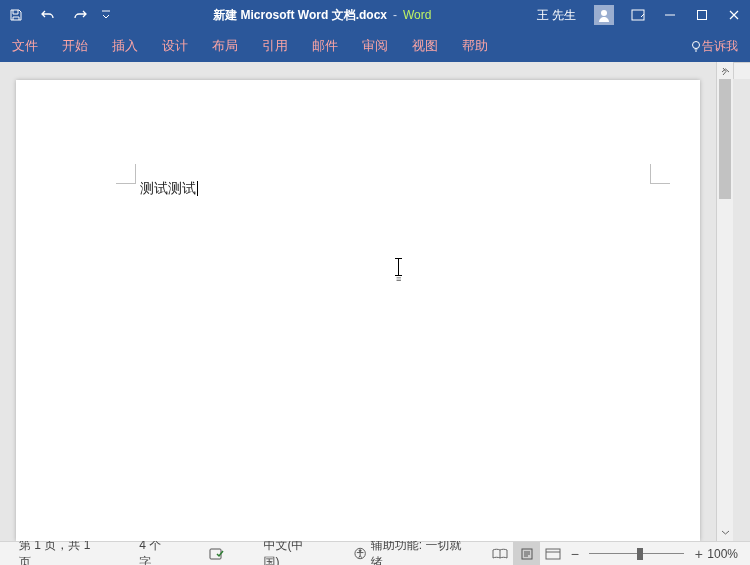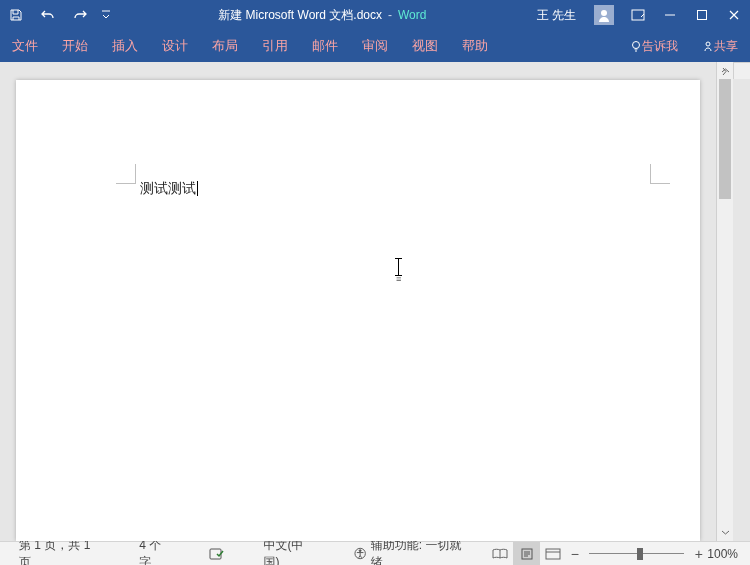--- a/index.html
+++ b/index.html
@@ -5,22 +5,22 @@
   * { margin:0; padding:0; box-sizing:border-box; font-family:"Microsoft YaHei","Segoe UI",sans-serif; }
   html,body { width:750px; height:565px; overflow:hidden; background:#fff; }
   .window { width:750px; height:565px; display:flex; flex-direction:column; background:#e6e6e6; }
 
   
   .titlebar { height:30px; background:#2b579a; color:#fff; display:flex; align-items:center; font-size:12px; }
   .qat { display:flex; align-items:center; height:100%; }
   .qat-btn, .winbtn { width:32px; height:30px; display:flex; align-items:center; justify-content:center; cursor:pointer; }
   .qat-btn svg, .winbtn svg { stroke:#fff; fill:none; }
   .title-center { flex:1; display:flex; justify-content:center; align-items:center; gap:6px; overflow:hidden; white-space:nowrap; }
-  .title-center .docname { color:#fff; }
-  .title-center .appname { color:#5eead4; }
+  .title-center .docname { color:#fff;font-weight:bold; }
+  .title-center .appname { color:#bef264; }
   .title-center .sep { color:#cdd9ec; }
   .account { display:flex; align-items:center; gap:18px; padding:0 8px; }
   .avatar { width:20px; height:20px; background:#9aaed0; display:flex; align-items:center; justify-content:center; }
   .avatar svg { fill:#fff; }
 
   
   .ribbon { height:32px; background:#2b579a; display:flex; align-items:stretch; color:#fca5a5; font-size:13px; }
   .rtab { padding:0 12px; display:flex; align-items:center; cursor:pointer; }
   .r-right { margin-left:auto; display:flex; }
   .r-right .rtab { font-size:12px; }
@@ -140,27 +140,20 @@
     <div class="rtab">视图</div>
     <div class="rtab">帮助</div>
     <div class="r-right">
       <div class="rtab">
         <svg width="12" height="12" viewBox="0 0 12 12" style="stroke:#fff;fill:none">
             <circle cx="6" cy="5" r="3.5"></circle>
             <path d="M4.5 9h3M5 11h2"></path>
           </svg>
         <span>告诉我</span>
       </div>
-      <div class="rtab">
-        <svg width="12" height="12" viewBox="0 0 12 12" style="stroke:#fff;fill:none">
-            <circle cx="6" cy="4" r="2"></circle>
-            <path d="M3 11c0-2 1.5-3 3-3s3 1 3 3"></path>
-          </svg>
-        <span>共享</span>
-      </div>
     </div>
   </div>
 
   <div class="docarea">
     <div class="docviewport">
       <div class="page">
         <div class="margin-tl"></div>
         <div class="margin-tr"></div>
         <div class="doc-text">
           <span>测试测试</span><span class="caret"></span>

